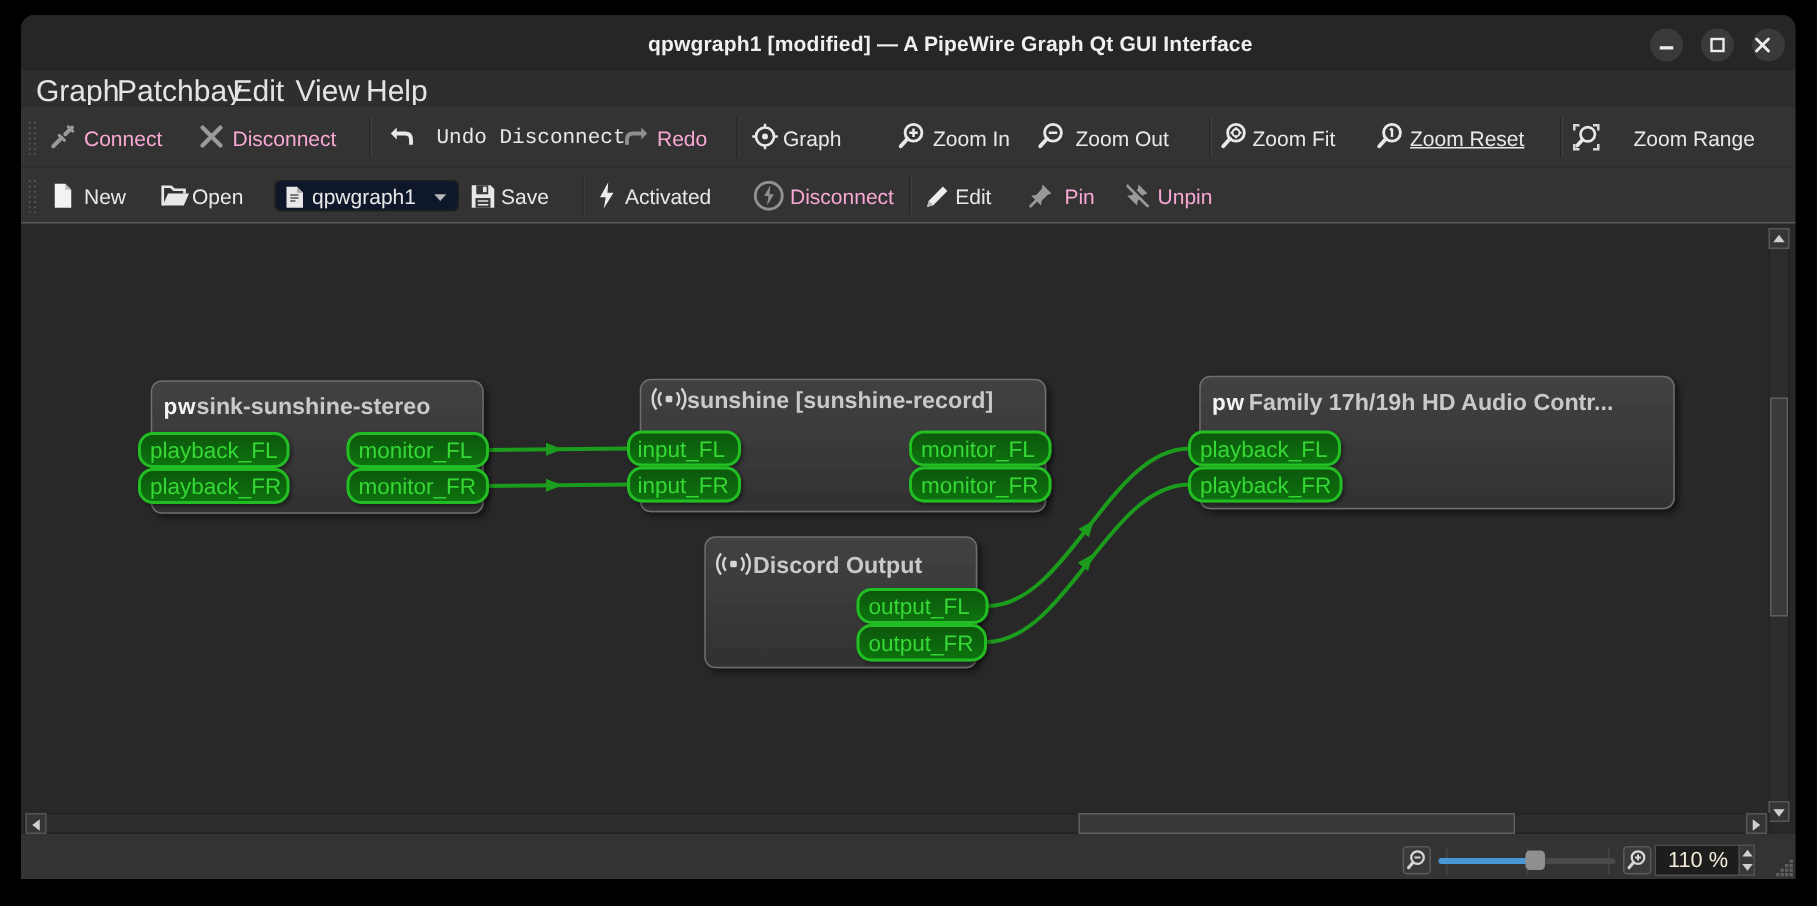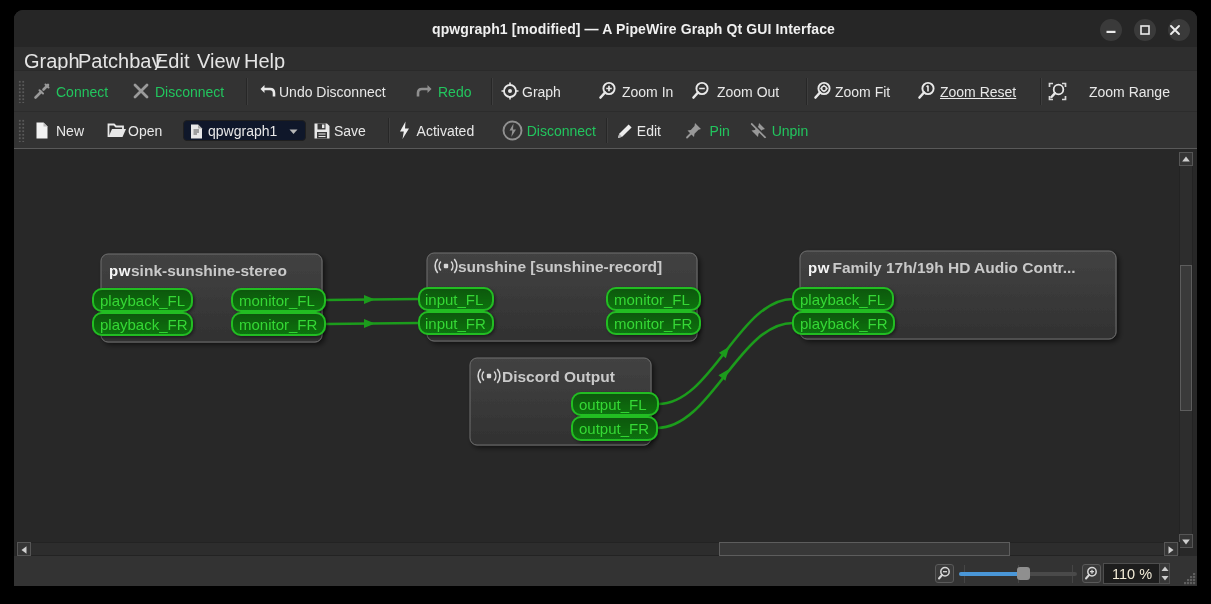--- a/index.html
+++ b/index.html
@@ -13,21 +13,21 @@
   #title{width:100%;text-align:center;top:11px;color:#f0f0f0;font-size:14px;letter-spacing:0.12px;font-weight:bold;margin-left:28px;}
   .wbtn{width:22px;height:22px;border-radius:50%;background:#3a3a3a;top:9px;}
   
   #menubar{left:0;top:37px;width:1183px;height:23px;background:#2e2e2e;}
   .menu{top:3px;color:#e4e4e4;font-size:20px;}
   .menu u{text-decoration:none;border-bottom:1px solid #e4e4e4;padding-bottom:0px;}
   
   #toolbar1{left:0;top:60px;width:1183px;height:41px;background:#333333;border-top:1px solid #2a2a2a;}
   #toolbar2{left:0;top:101px;width:1183px;height:37px;background:#333333;border-top:1px solid #2c2c2c;}
   .tbtext{font-size:14px;color:#e8e8e8;}
-  .dis{color:#22c55e;}
+  .dis{color:#f9a8d4;}
   .sep{width:1px;background:#272727;border-right:1px solid #3e3e3e;}
   .grip{width:7px;background-image:radial-gradient(#5a5a5a 34%,transparent 37%);
         background-size:3.5px 3.5px;}
   
   #canvas{left:0;top:138px;width:1183px;height:408px;background:#282828;border-top:1px solid #595959;}
   
   .sbbtn{background:#353535;border:1px solid #565656;}
   
   #statusbar{left:0;top:546px;width:1183px;height:30px;background:#333333;}
 </style>
@@ -61,21 +61,21 @@
     <span class="abs tbtext dis" style="left:42px;top:13px;">Connect</span>
     <svg class="abs" style="left:118px;top:11px;" width="18" height="18" viewBox="0 0 18 18">
       <path d="M3 3 L15 15 M15 3 L3 15" stroke="#9a9a9a" stroke-width="2.8" stroke-linecap="round"></path>
     </svg>
     <span class="abs tbtext dis" style="left:141px;top:13px;">Disconnect</span>
     <div class="abs sep" style="left:232px;top:7px;height:27px;"></div>
     <svg class="abs" style="left:244px;top:11px;" width="19" height="18" viewBox="0 0 19 18">
       <path d="M6.5 3 L2.5 7 L6.5 11 Z" fill="#e8e8e8"></path>
       <path d="M4.5 7 L12 7 Q16 7 16 11 L16 14.5" stroke="#e8e8e8" stroke-width="2.6" fill="none"></path>
     </svg>
-    <span class="abs tbtext" style="left:265px;top:13px;">Undo Disconnect</span>
+    <span class="abs tbtext" style="left:277px;top:13px;font-family:Liberation Mono, monospace;">Undo Disconnect</span>
     <svg class="abs" style="left:401px;top:11px;" width="19" height="18" viewBox="0 0 19 18">
       <path d="M12.5 3 L16.5 7 L12.5 11 Z" fill="#8f8f8f"></path>
       <path d="M14.5 7 L7 7 Q3 7 3 11 L3 14.5" stroke="#8f8f8f" stroke-width="2.6" fill="none"></path>
     </svg>
     <span class="abs tbtext dis" style="left:424px;top:13px;">Redo</span>
     <div class="abs sep" style="left:477px;top:7px;height:27px;"></div>
     <svg class="abs" style="left:486px;top:10px;" width="20" height="20" viewBox="0 0 20 20">
       <circle cx="10" cy="10" r="6" fill="none" stroke="#e8e8e8" stroke-width="1.8"></circle>
       <circle cx="10" cy="10" r="2" fill="#e8e8e8"></circle>
       <path d="M10 1.5 V4 M10 16 V18.5 M1.5 10 H4 M16 10 H18.5" stroke="#e8e8e8" stroke-width="1.6"></path>

